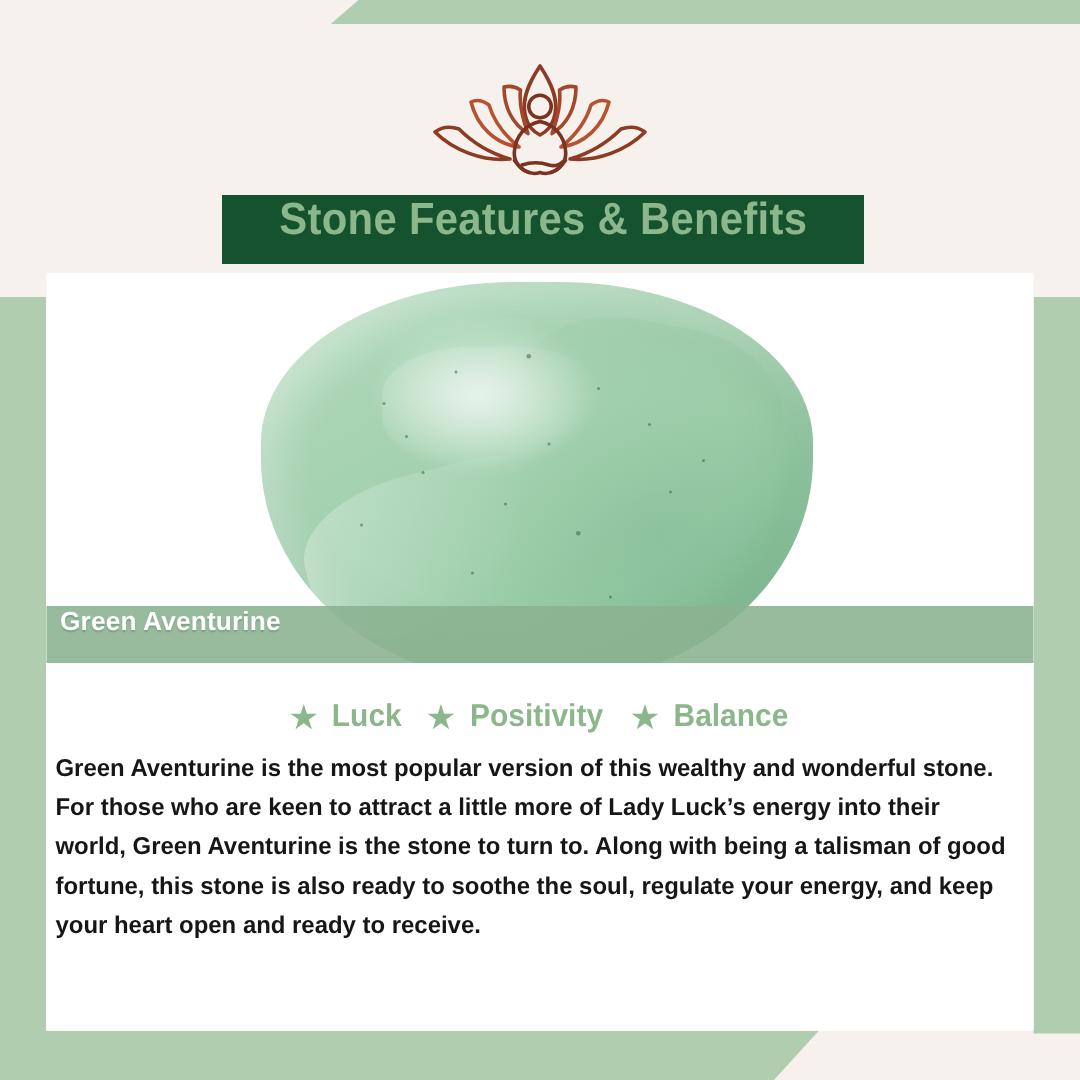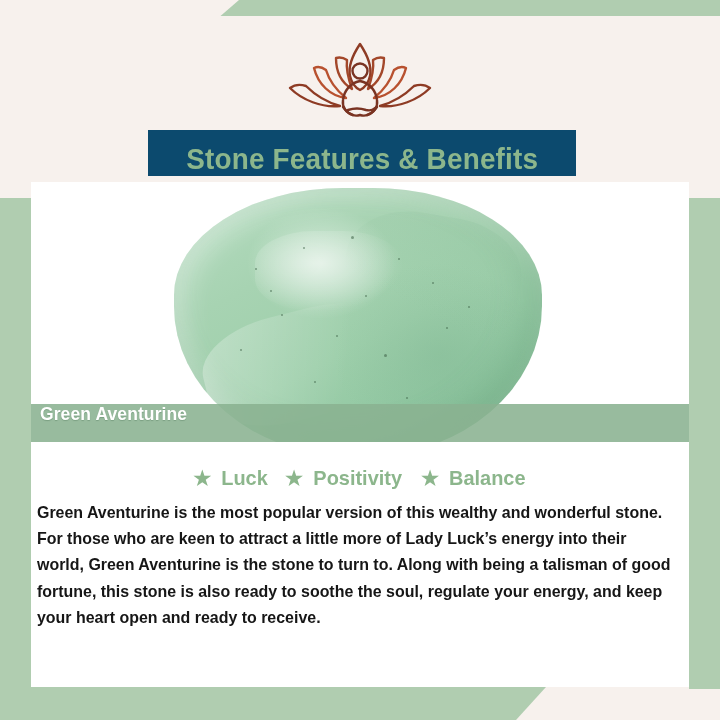--- a/index.html
+++ b/index.html
@@ -101,23 +101,23 @@
     font-weight: 400;
   }
 
   
   .title-banner {
     position: absolute;
     top: 130px;
     left: 148px;
     width: 428px;
     height: 46px;
-    background: #0c4a6e;
+    background: #14532d;
     display: flex;
-    align-items: flex-end;
+    align-items: flex-start;
     justify-content: center;
     z-index: 6;
   }
   .title-text {
     font-family: "Liberation Sans Narrow", "Liberation Sans", sans-serif;
     font-weight: bold;
     font-size: 30px;
     color: #8cb68c;
     letter-spacing: 0.2px;
     transform: scaleX(0.93);

